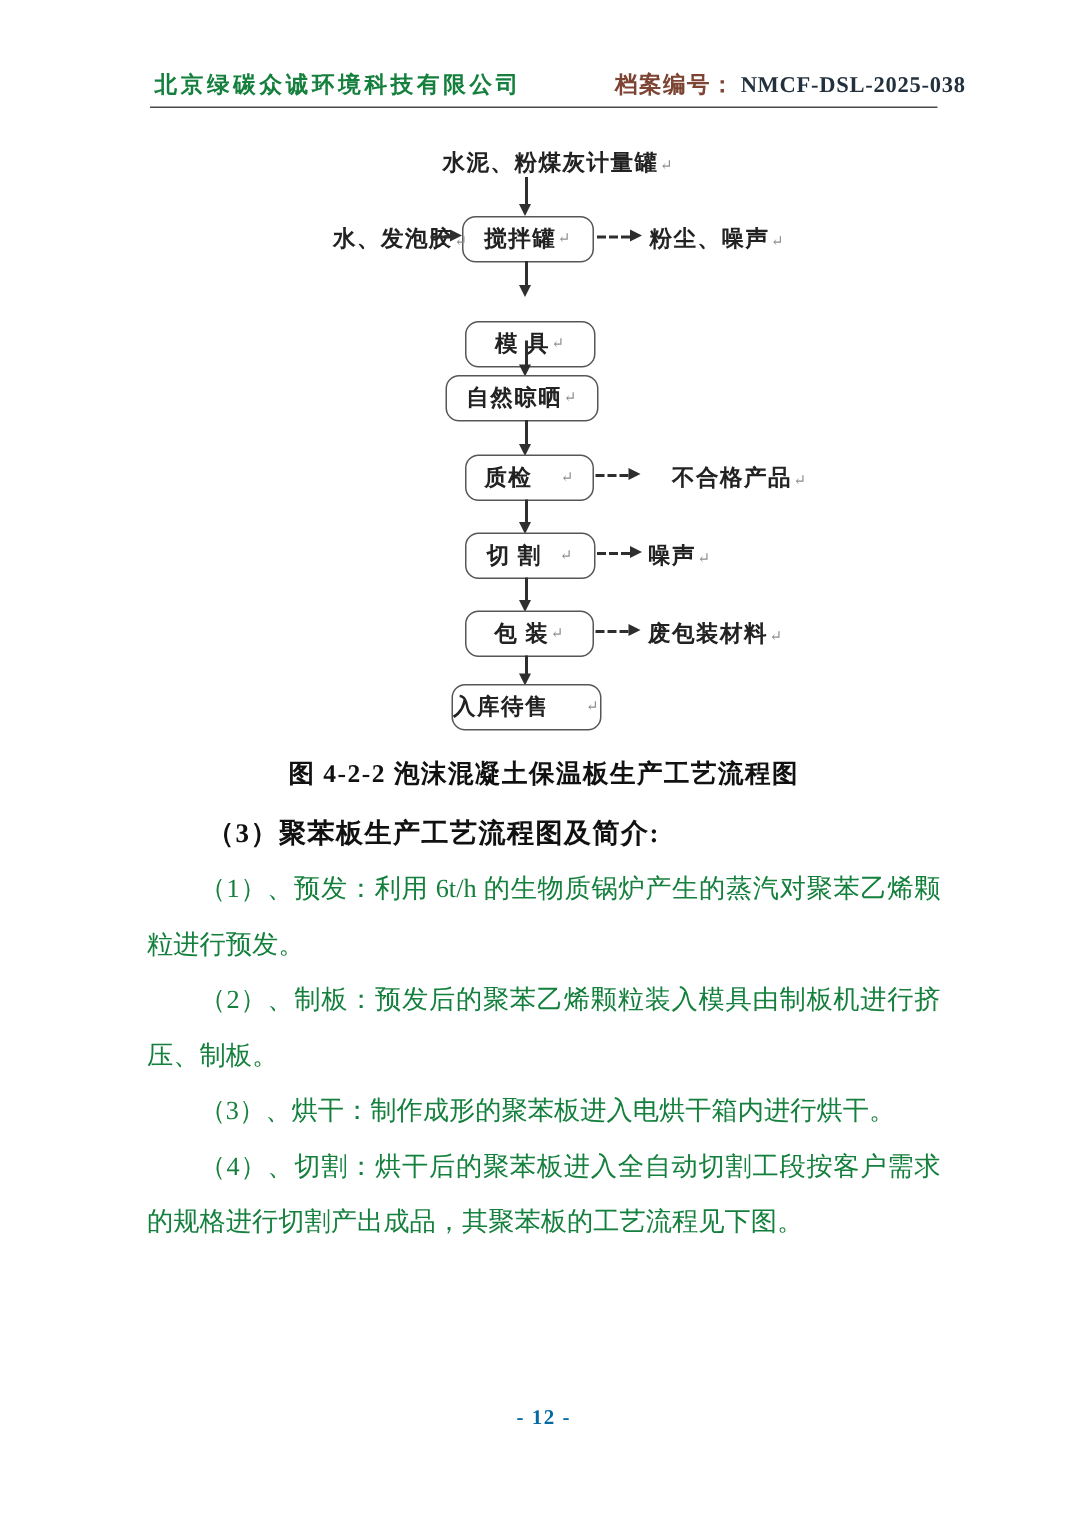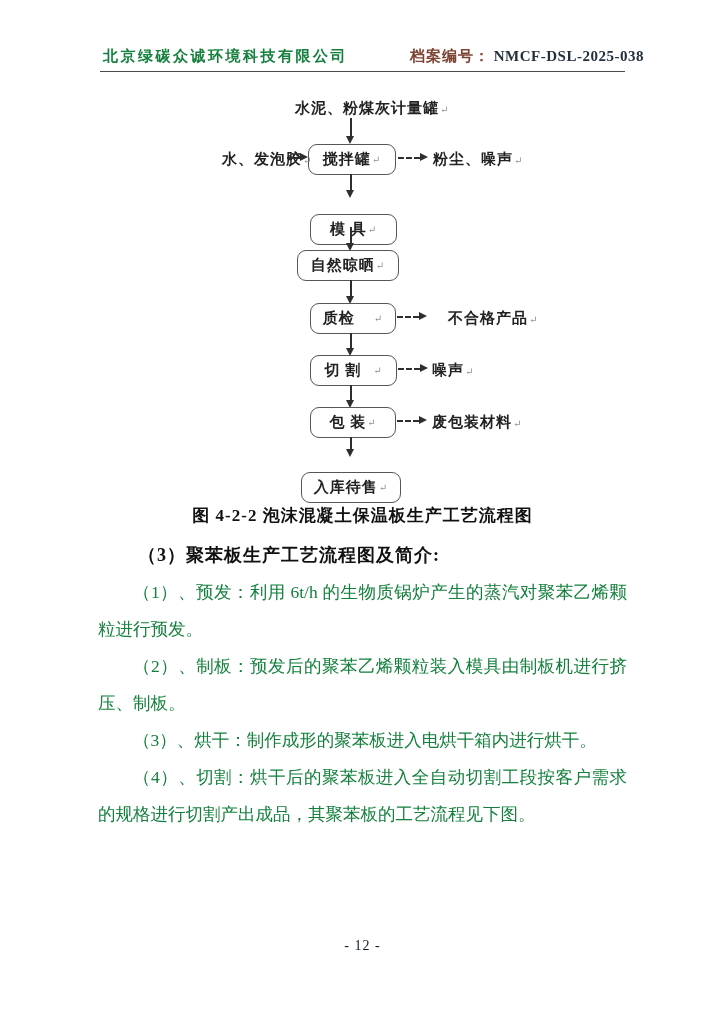--- a/index.html
+++ b/index.html
@@ -26,21 +26,21 @@
   .vhead{position:absolute;width:0;height:0;border-left:4.5px solid transparent;border-right:4.5px solid transparent;border-top:8px solid #2e2e2e;}
   .hline{position:absolute;height:2px;background:#2e2e2e;}
   .dline{position:absolute;height:0;border-top:2px dashed #2e2e2e;}
   .rhead{position:absolute;width:0;height:0;border-top:4.5px solid transparent;border-bottom:4.5px solid transparent;border-left:8px solid #2e2e2e;}
   
   .caption{position:absolute;left:100px;top:504px;width:525px;text-align:center;font-size:17px;font-weight:700;letter-spacing:1px;color:#111;}
   .sec-heading{position:absolute;left:138px;top:543px;font-size:18px;font-weight:700;letter-spacing:1px;color:#111;}
   .body-text{position:absolute;left:98px;top:574px;width:529px;font-size:17.5px;line-height:37px;text-align:justify;color:#15803d;}
   .body-text p{margin:0;text-indent:2em;}
   
-  .footer{position:absolute;left:100px;top:938px;width:525px;text-align:center;font-size:14px;color:#0f172a;letter-spacing:1px;}
+  .footer{position:absolute;left:100px;top:938px;width:525px;text-align:center;font-size:14px;color:#0369a1;letter-spacing:1px;font-weight:bold;}
 </style>
 </head>
 <body>
 
 <div class="page">
 
   <div class="hdr-company">北京绿碳众诚环境科技有限公司</div>
   <div class="hdr-archive">
     <span class="lbl">档案编号：</span>
     <span class="num">NMCF-DSL-2025-038</span>
@@ -110,21 +110,21 @@
       <span>包 装</span>
       <span class="ret">↵</span>
     </div>
   <div class="dline" style="left:397px;top:420px;width:22px;"></div>
   <div class="rhead" style="left:419px;top:416px;"></div>
   <div class="fc-text" style="left:432px;top:413px;"><span>废包装材料</span><span class="ret">↵</span></div>
 
   <div class="vline" style="left:350px;top:437px;height:13px;"></div>
   <div class="vhead" style="left:346px;top:449px;"></div>
 
-  <div class="box" style="left:301px;top:472px;width:98px;height:29px;">
+  <div class="box" style="left:301px;top:456px;width:98px;height:29px;justify-content:space-between;">
       <span>入库待售</span>
       <span class="ret">↵</span>
     </div>
 
   <div class="caption">图 4-2-2 泡沫混凝土保温板生产工艺流程图</div>
   <div class="sec-heading">（3）聚苯板生产工艺流程图及简介:</div>
 
   <div class="body-text">
     <p>（1）、预发：利用 6t/h 的生物质锅炉产生的蒸汽对聚苯乙烯颗粒进行预发。</p>
     <p>（2）、制板：预发后的聚苯乙烯颗粒装入模具由制板机进行挤压、制板。</p>

